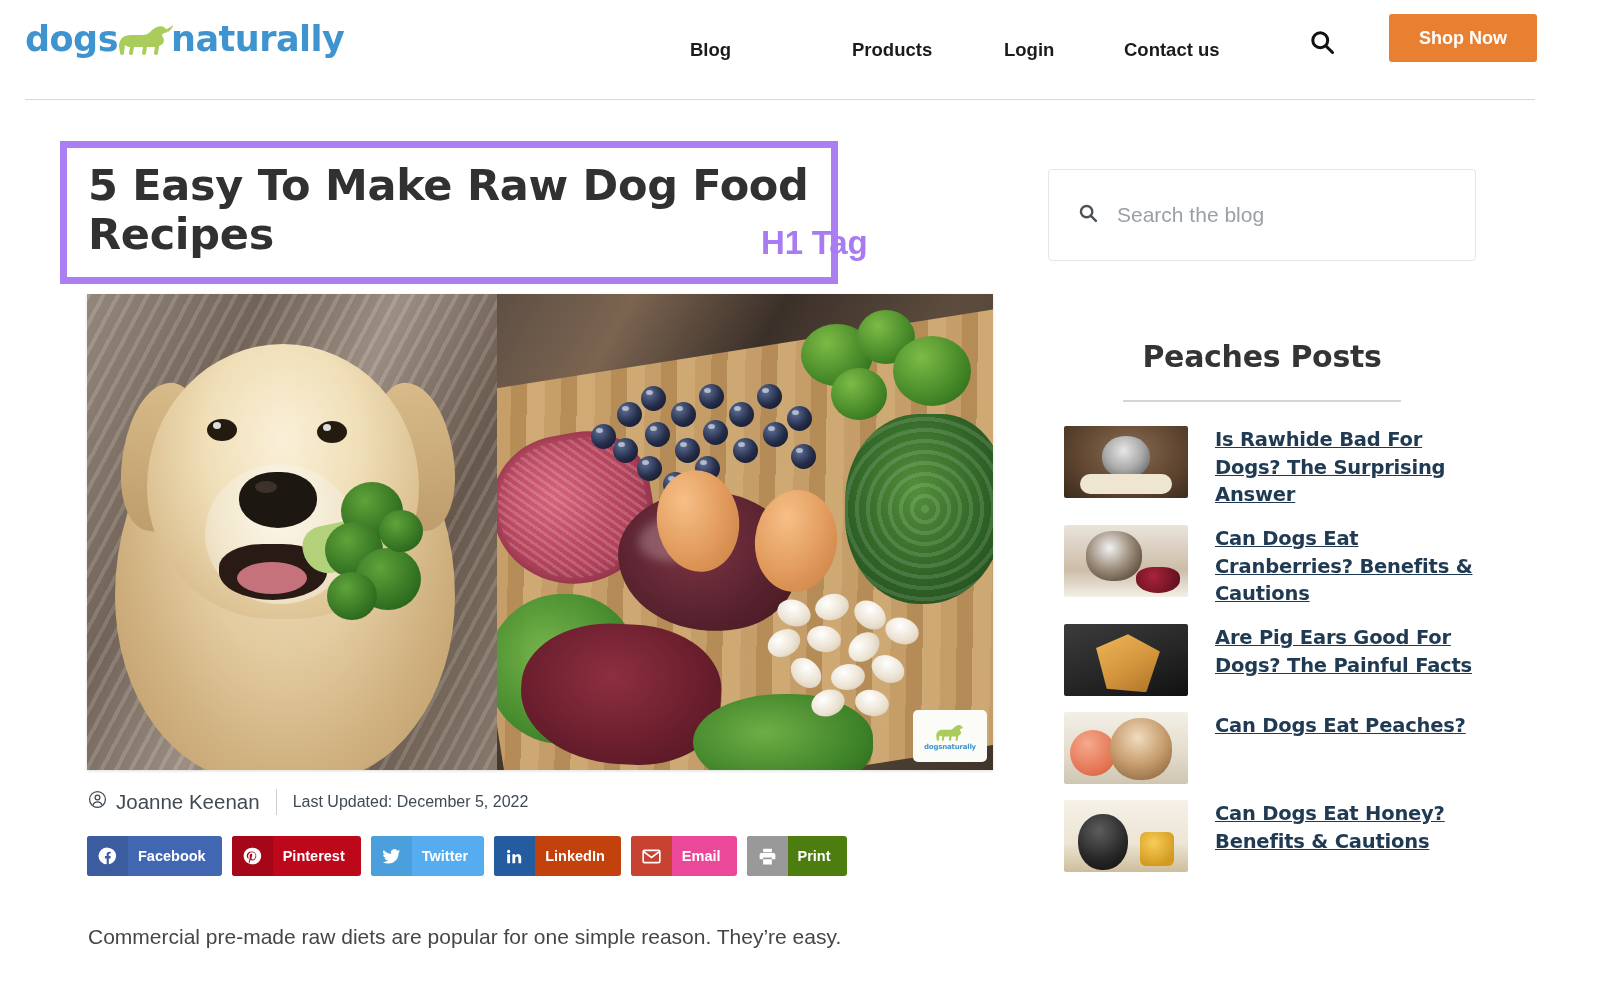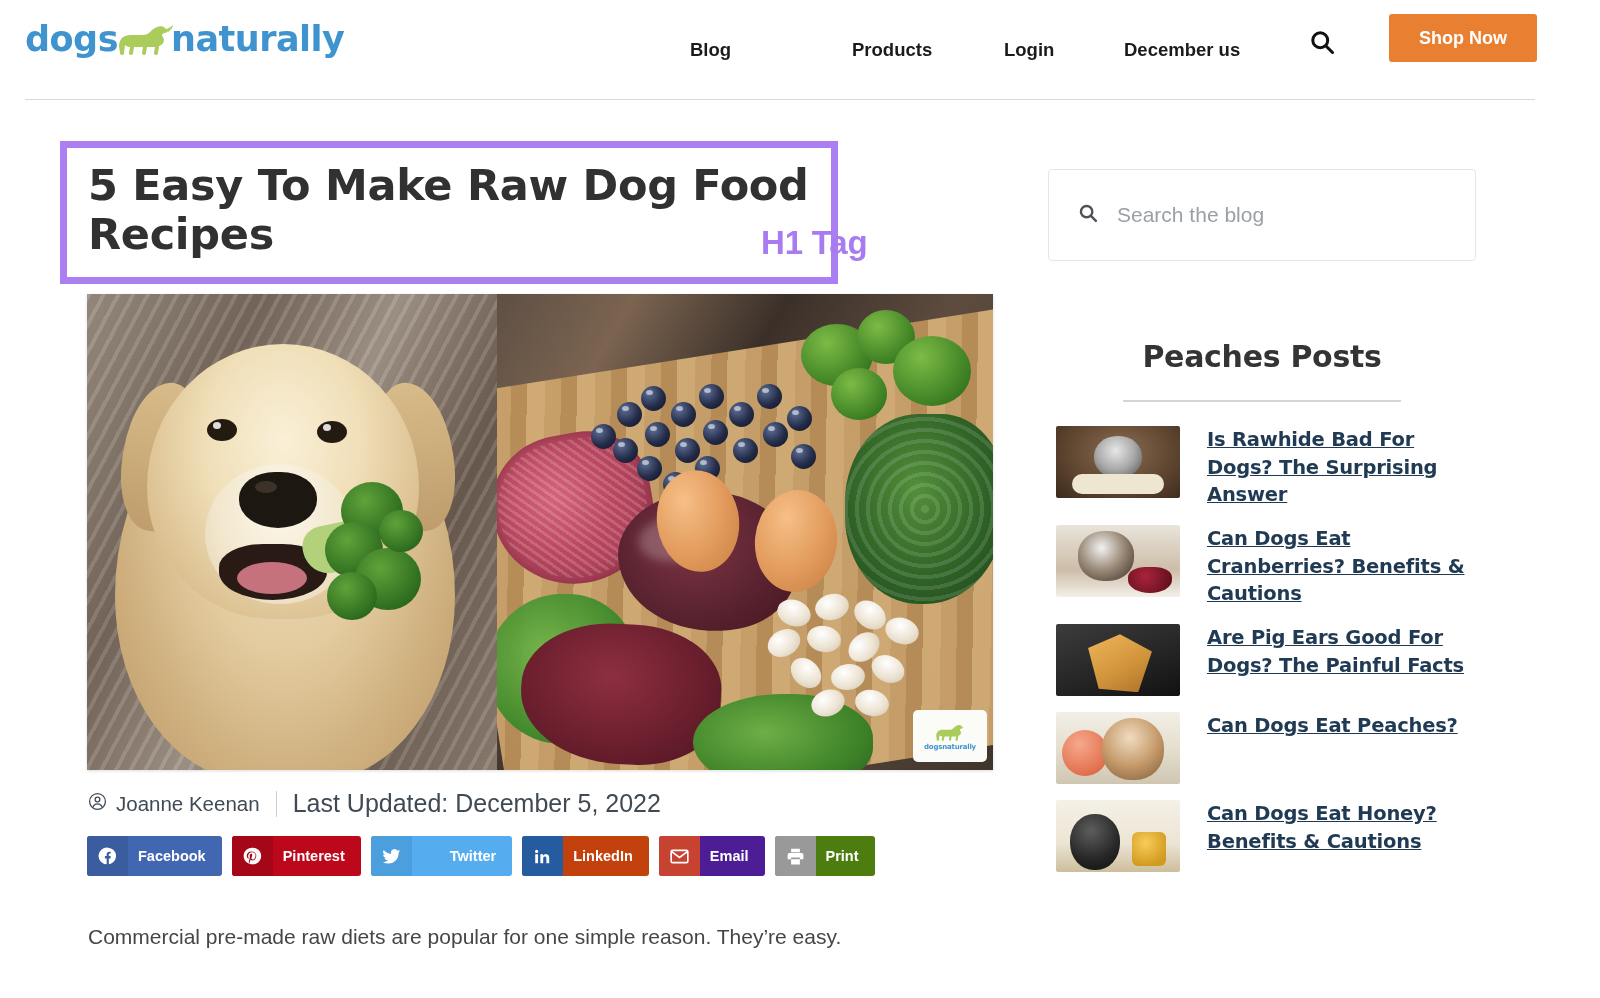--- a/index.html
+++ b/index.html
@@ -144,53 +144,53 @@
     position:absolute; right:6px; bottom:8px; width:74px; height:52px;
     background:#fbfbf8; border-radius:5px; display:flex; flex-direction:column;
     align-items:center; justify-content:center; gap:1px;
   }
   .watermark .wm-text { font-size:7px; color:#3f94cf; font-weight:700; letter-spacing:-0.2px; font-family:"DejaVu Sans", sans-serif; }
 
   
   .byline { position:absolute; left:88px; top:690px; display:flex; align-items:center; gap:0; }
   .byline .author { font-size:20.5px; color:#3f4a55; display:flex; align-items:center; gap:9px; }
   .byline .sep { display:inline-block; width:1px; height:26px; background:#c9cfd4; margin:0 16px; }
-  .byline .updated { font-size:25px; color:#3f4a55; }
+  .byline .updated { font-size:16px; color:#3f4a55; }
 
   
   .share { position:absolute; left:87px; top:737px; display:flex; gap:10px; }
   .sbtn { display:flex; align-items:center; height:40px; border:none; border-radius:3px; cursor:pointer; overflow:hidden; padding:0; }
   .sbtn .ic { width:41px; height:40px; display:flex; align-items:center; justify-content:center; }
   .sbtn .lb { padding:0 16px 0 10px; color:#fff; font-size:14.5px; font-weight:700; font-family:"Liberation Sans", sans-serif; line-height:40px; }
   .sbtn.fb  { background:#4267b2; } .sbtn.fb .ic  { background:#3b5c9f; }
   .sbtn.pin { background:#bd081c; } .sbtn.pin .ic { background:#a60718; }
-  .sbtn.tw  { background:#55acee;gap:28px; } .sbtn.tw .ic  { background:#4c9fdd; }
+  .sbtn.tw  { background:#55acee; } .sbtn.tw .ic  { background:#4c9fdd; }
   .sbtn.li  { background:#c2410c; } .sbtn.li .ic  { background:#245c9f; }
-  .sbtn.em  { background:#4c1d95; } .sbtn.em .ic  { background:#c84232; }
+  .sbtn.em  { background:#ec4899; } .sbtn.em .ic  { background:#c84232; }
   .sbtn.pr  { background:#4d7c0f; } .sbtn.pr .ic  { background:#999999; }
 
   .body-para { position:absolute; left:88px; top:822px; width:880px; font-size:21px; color:#464646; line-height:1.5; }
 
   
   .sidebar { position:absolute; left:1048px; top:99px; width:428px; }
   .search-box {
     position:absolute; left:0; top:70px; width:428px; height:92px;
     border:1px solid #e2e6ea; border-radius:4px; display:flex; align-items:center; padding-left:28px; gap:18px; background:#fff;
   }
   .search-box input {
     border:none; outline:none; font-size:21px; color:#8b9197; width:330px;
     font-family:"Liberation Sans", sans-serif; background:transparent;
   }
   .search-box input::placeholder { color:#9aa0a6; }
 
   .pp-title { position:absolute; left:0; top:240px; width:428px; text-align:center;
     font-size:30px; font-weight:700; color:#343434; font-family:"DejaVu Sans", sans-serif; letter-spacing:-0.3px; }
   .pp-rule { position:absolute; left:75px; top:301px; width:278px; height:2px; background:#d5d5d5; }
 
-  .pp-list { position:absolute; left:8px; top:327px; width:420px; }
+  .pp-list { position:absolute; left:16px; top:327px; width:420px; }
   .pp-item { display:flex; gap:27px; margin-bottom:16px; align-items:flex-start; cursor:pointer; }
   .pp-thumb { width:124px; height:72px; flex:0 0 124px; border-radius:2px; overflow:hidden; position:relative; }
   .pp-link { font-size:19.5px; line-height:1.42; color:#1f3a52; font-weight:700; font-family:"DejaVu Sans", sans-serif; letter-spacing:-0.2px; max-width:290px; }
 
   
   .th1 { background: radial-gradient(ellipse at 52% 35%, #8a6b50 0%, #5d442f 60%, #3a2a1c 100%); }
   .th1::before { content:""; position:absolute; left:38px; top:10px; width:48px; height:42px; border-radius:48%;
     background: radial-gradient(circle at 45% 35%, #e7e7e7 0%, #a9a9a9 50%, #4e4e4e 100%); }
   .th1::after { content:""; position:absolute; left:16px; top:48px; width:92px; height:20px; border-radius:10px; background:#efe6d2; }
   .th2 { background: linear-gradient(180deg, #e9e4db 0%, #cdbda8 62%, #f3efe8 100%); }
@@ -231,21 +231,21 @@
           <path fill="#a9cc5a" d="M50 9c4-2 7-4 8-5 0 2-2 5-5 7z"></path>
         </svg>
       </span>
       <span class="logo-text">naturally</span>
     </div>
 
     <nav class="nav">
       <a class="n1" href="#">Blog</a>
       <a class="n2" href="#">Products</a>
       <a class="n3" href="#">Login</a>
-      <a class="n4" href="#">December us</a>
+      <a class="n4" href="#">Contact us</a>
     </nav>
 
     <button class="search-btn">
       <svg width="28" height="28" viewBox="0 0 24 24" fill="none" stroke="#111" stroke-width="2.6" stroke-linecap="round">
         <circle cx="10.5" cy="10.5" r="6.4"></circle>
           <line x1="15.4" y1="15.4" x2="21" y2="21"></line>
       </svg>
     </button>
 
     <button class="shop-now">Shop Now</button>

